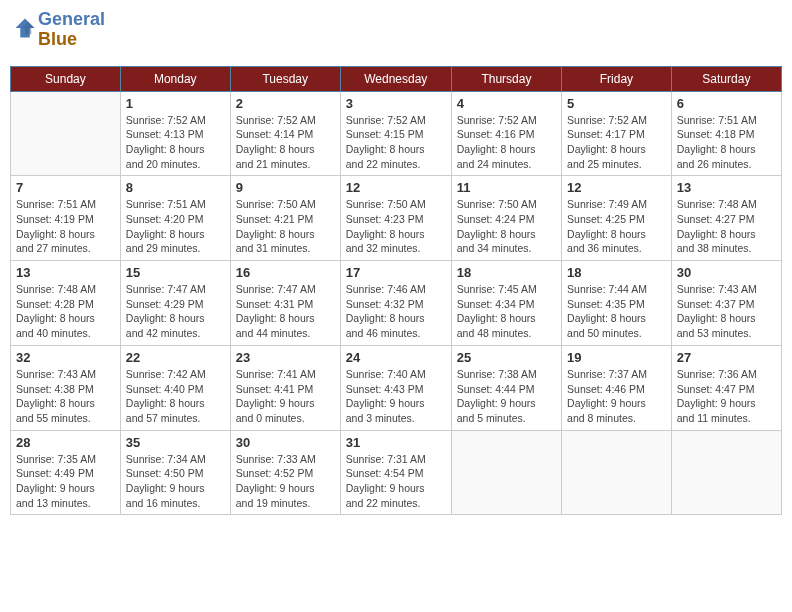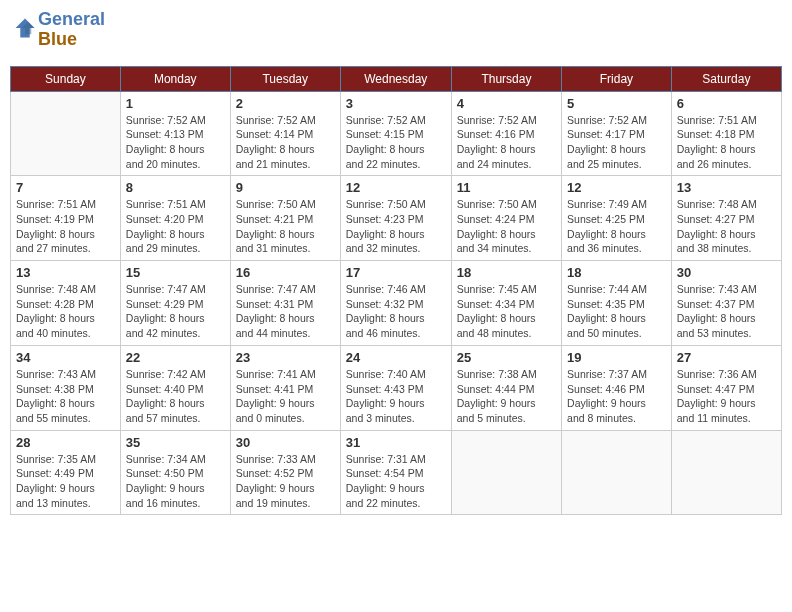--- a/index.html
+++ b/index.html
@@ -204,21 +204,21 @@
           <span class="day-number">18</span>
           <div class="day-info">Sunrise: 7:44 AM<br>Sunset: 4:35 PM<br>Daylight: 8 hours<br>and 50 minutes.</div>
         </td>
         <td>
           <span class="day-number">30</span>
           <div class="day-info">Sunrise: 7:43 AM<br>Sunset: 4:37 PM<br>Daylight: 8 hours<br>and 53 minutes.</div>
         </td>
       </tr>
       <tr>
         <td>
-          <span class="day-number">34</span>
+          <span class="day-number">32</span>
           <div class="day-info">Sunrise: 7:43 AM<br>Sunset: 4:38 PM<br>Daylight: 8 hours<br>and 55 minutes.</div>
         </td>
         <td>
           <span class="day-number">22</span>
           <div class="day-info">Sunrise: 7:42 AM<br>Sunset: 4:40 PM<br>Daylight: 8 hours<br>and 57 minutes.</div>
         </td>
         <td>
           <span class="day-number">23</span>
           <div class="day-info">Sunrise: 7:41 AM<br>Sunset: 4:41 PM<br>Daylight: 9 hours<br>and 0 minutes.</div>
         </td>

